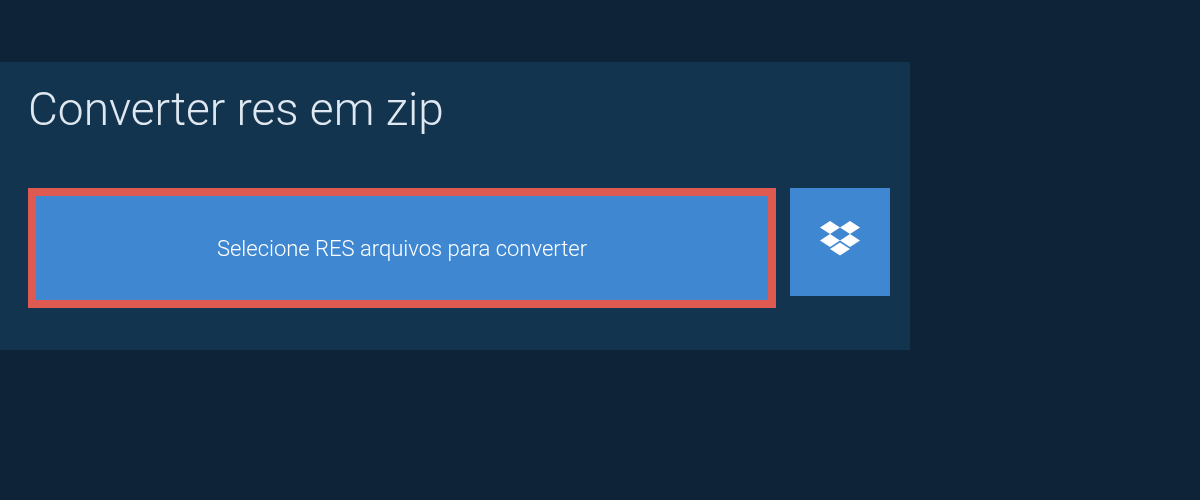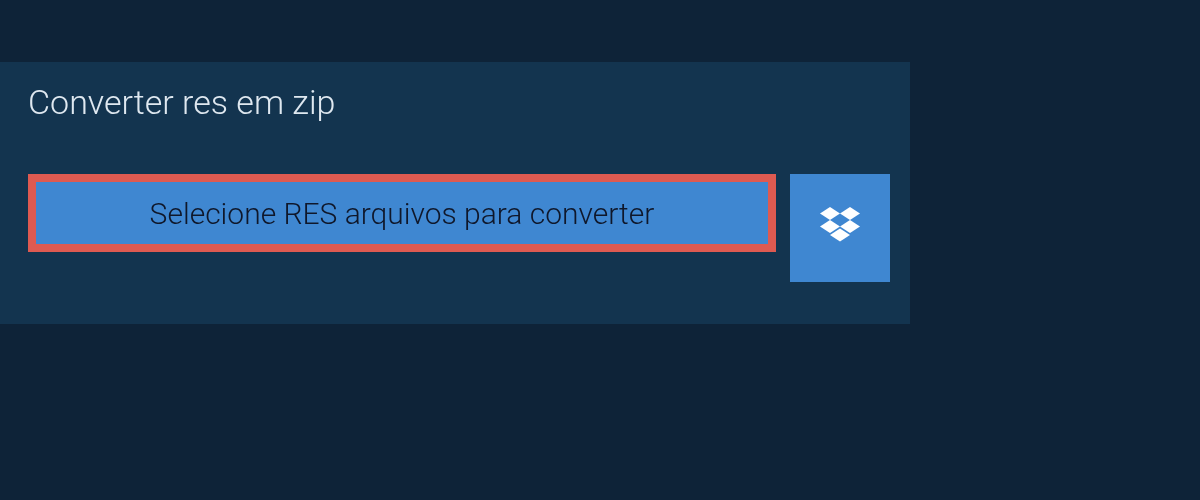--- a/index.html
+++ b/index.html
@@ -16,42 +16,42 @@
     }
     .panel {
       background: #13344f;
       width: 910px;
       margin-top: 62px;
     }
     .tab-header {
       display: inline-block;
       padding: 20px 38px 20px 28px;
       color: #dfe8f0;
-      font-size: 34px;
+      font-size: 46px;
       font-weight: 300;
       background: #13344f;
     }
     .button-row {
       display: flex;
       padding: 32px 28px 42px 28px;
       gap: 14px;
       align-items: stretch;
     }
     .select-button {
       flex: 0 0 auto;
       width: 748px;
       background: #3f87d1;
       border: 8px solid #de5a51;
-      color: #0f172a;
-      font-size: 30px;
+      color: #ffffff;
+      font-size: 22px;
       font-weight: 300;
       display: flex;
       align-items: center;
       justify-content: center;
-      height: 78px;
+      height: 120px;
       cursor: pointer;
     }
     .dropbox-button {
       flex: 0 0 auto;
       width: 100px;
       height: 108px;
       background: #3f87d1;
       display: flex;
       align-items: center;
       justify-content: center;

